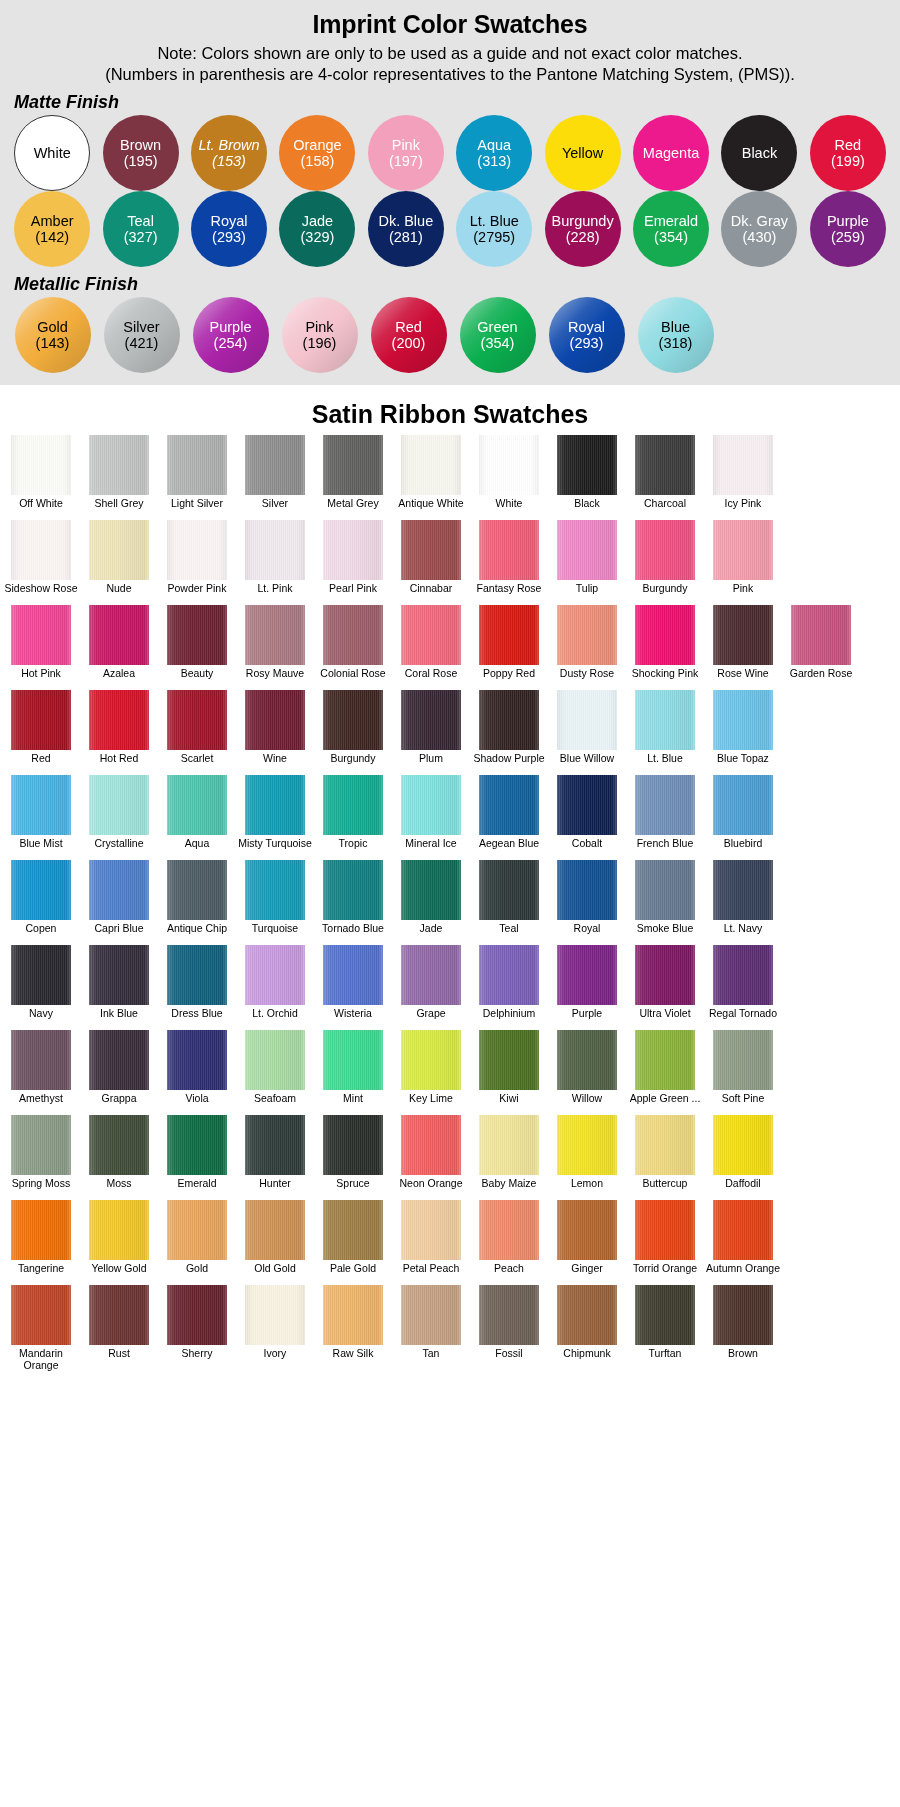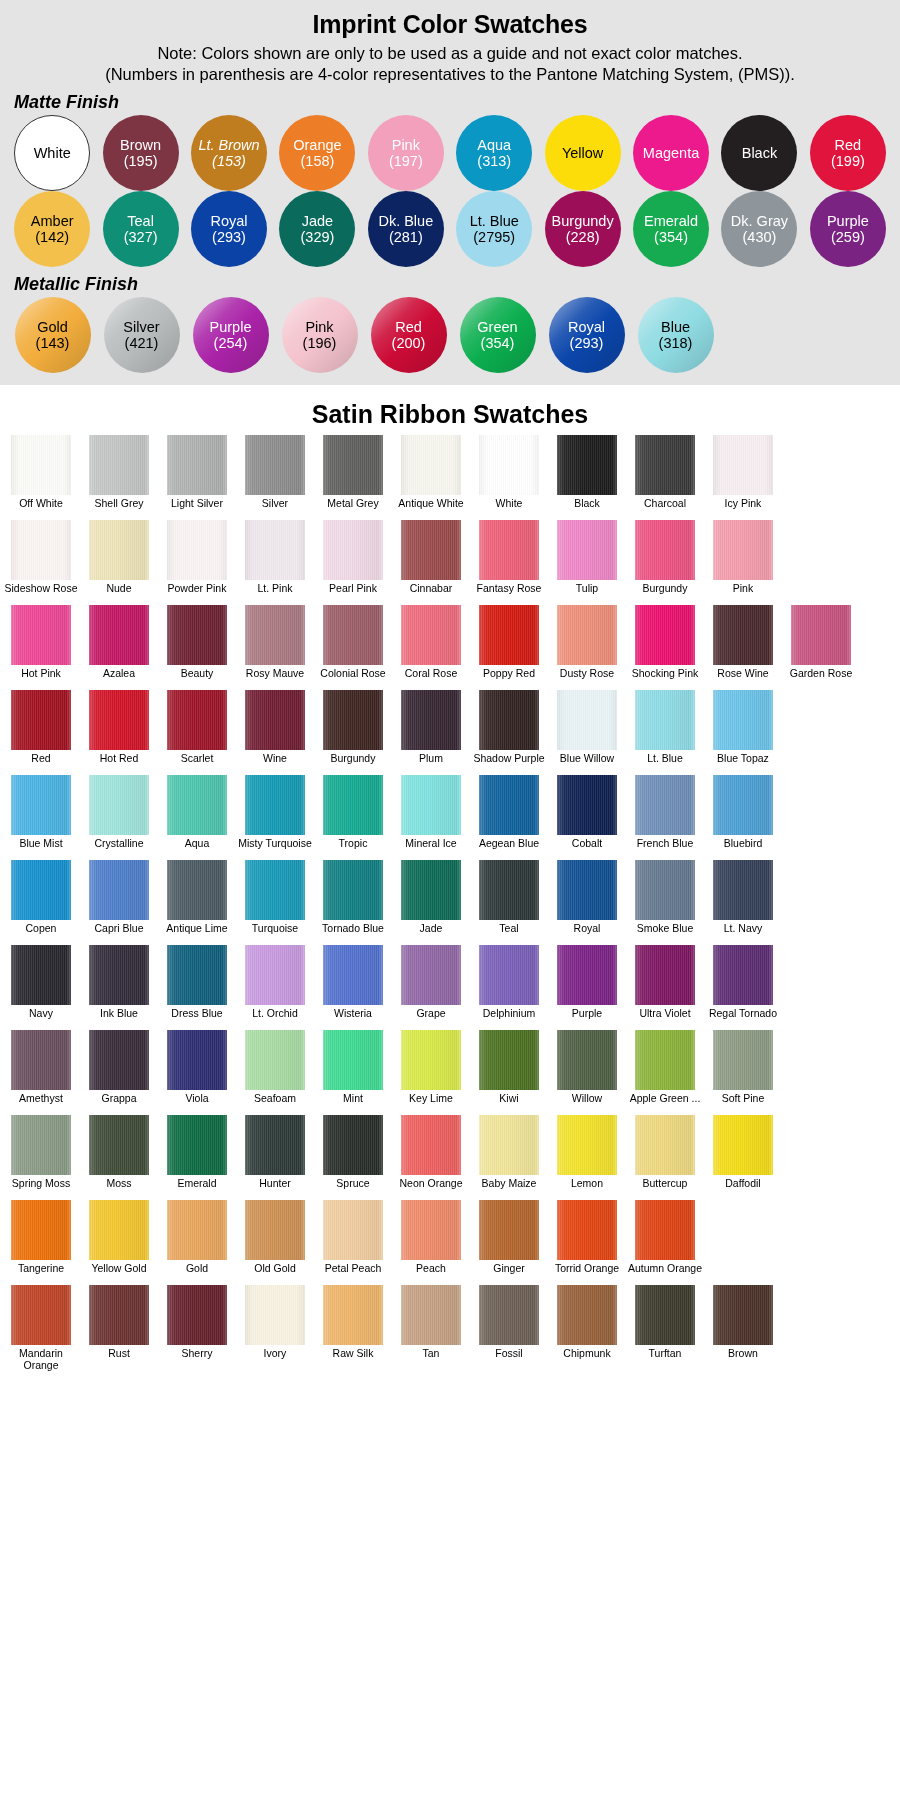--- a/index.html
+++ b/index.html
@@ -517,21 +517,21 @@
           <div class="ribbon-cell">
             <div class="chip" style="background-color: rgb(19, 145, 207);"></div>
             <div class="chip-label">Copen</div>
           </div>
           <div class="ribbon-cell">
             <div class="chip" style="background-color: rgb(77, 126, 203);"></div>
             <div class="chip-label">Capri Blue</div>
           </div>
           <div class="ribbon-cell">
             <div class="chip" style="background-color: rgb(75, 90, 99);"></div>
-            <div class="chip-label">Antique Lime</div>
+            <div class="chip-label">Antique Chip</div>
           </div>
           <div class="ribbon-cell">
             <div class="chip" style="background-color: rgb(22, 154, 185);"></div>
             <div class="chip-label">Turquoise</div>
           </div>
           <div class="ribbon-cell">
             <div class="chip" style="background-color: rgb(15, 127, 130);"></div>
             <div class="chip-label">Tornado Blue</div>
           </div>
           <div class="ribbon-cell">
@@ -692,20 +692,24 @@
           </div>
           <div class="ribbon-cell">
             <div class="chip" style="background-color: rgb(234, 166, 92);"></div>
             <div class="chip-label">Gold</div>
           </div>
           <div class="ribbon-cell">
             <div class="chip" style="background-color: rgb(207, 145, 83);"></div>
             <div class="chip-label">Old Gold</div>
           </div>
           <div class="ribbon-cell">
+            <div class="chip" style="background-color: rgb(158, 125, 67);"></div>
+            <div class="chip-label">Pale Gold</div>
+          </div>
+          <div class="ribbon-cell">
             <div class="chip" style="background-color: rgb(242, 205, 160);"></div>
             <div class="chip-label">Petal Peach</div>
           </div>
           <div class="ribbon-cell">
             <div class="chip" style="background-color: rgb(239, 138, 105);"></div>
             <div class="chip-label">Peach</div>
           </div>
           <div class="ribbon-cell">
             <div class="chip" style="background-color: rgb(180, 101, 43);"></div>
             <div class="chip-label">Ginger</div>

